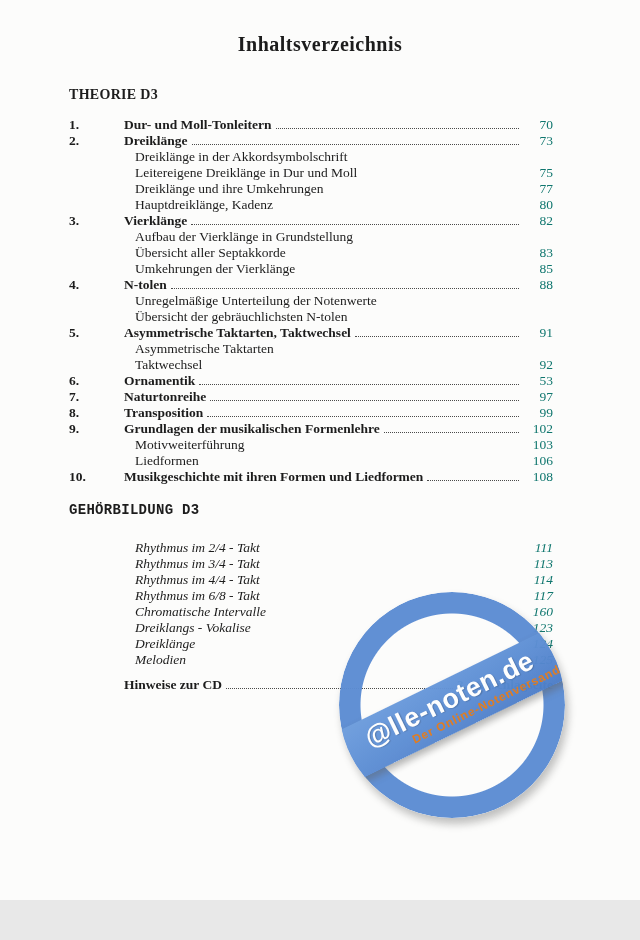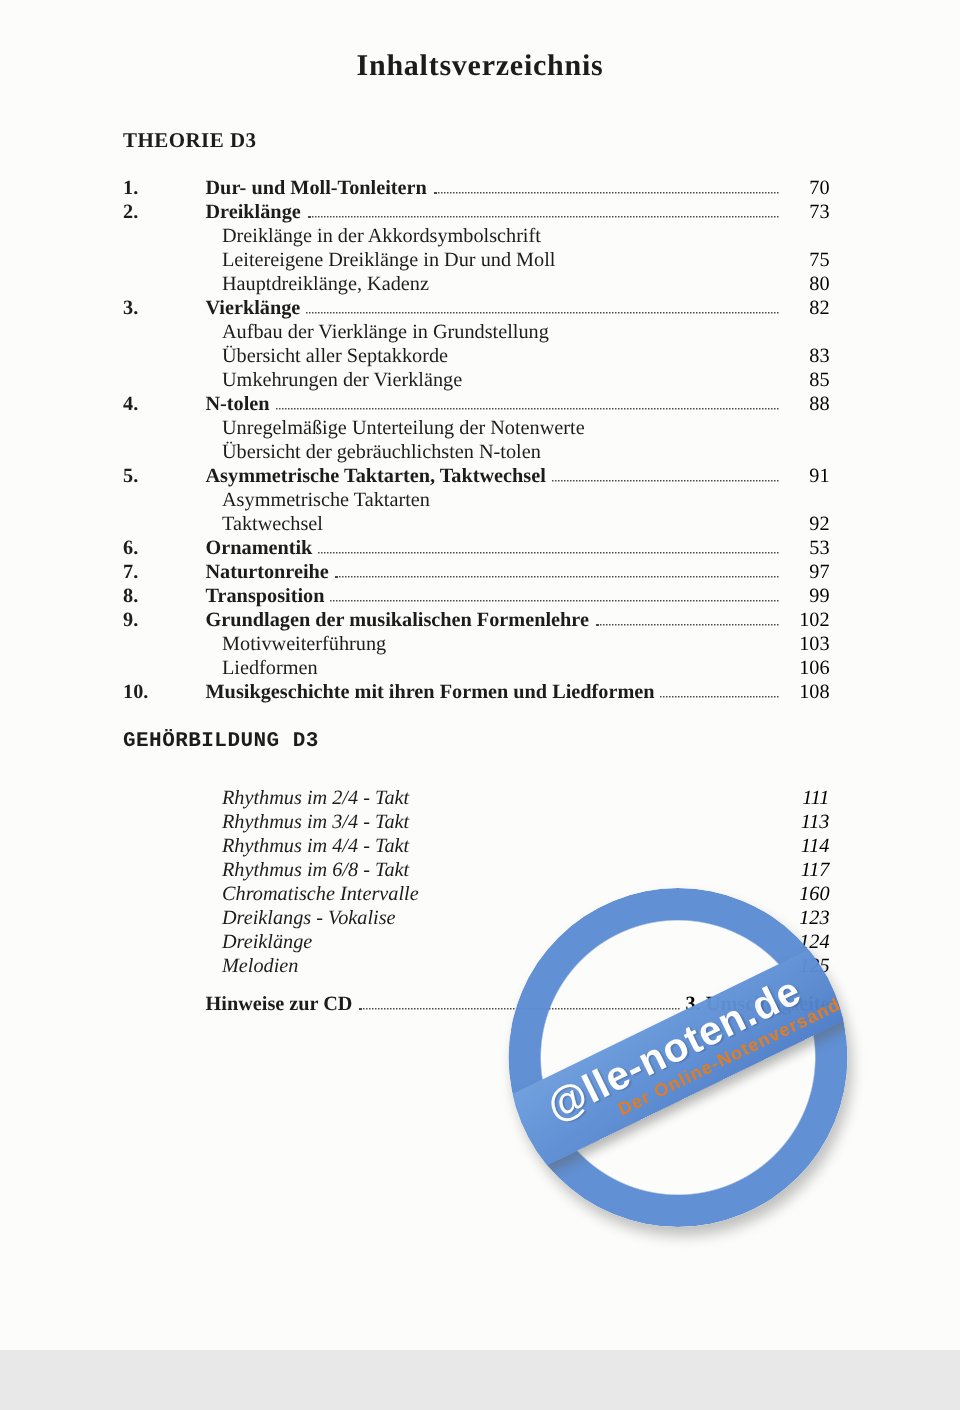--- a/index.html
+++ b/index.html
@@ -13,21 +13,21 @@
     margin:0 auto;
   }
   .title{
     margin:0;padding-top:33px;
     text-align:center;
     font-size:20px;font-weight:bold;
     letter-spacing:0.5px;
   }
   .content{
     position:absolute;
-    left:82px;right:87px;top:87px;
+    left:69px;right:87px;top:87px;
   }
   .section-heading{
     font-size:14px;font-weight:bold;
     line-height:15px;
     letter-spacing:0.3px;
   }
   .section-heading.second{margin-top:18px;font-family:Liberation Mono, monospace;}
   .toc{margin-top:15px;}
   .toc.gb{margin-top:22px;font-style:italic;}
   .toc.extra{margin-top:9px;}
@@ -42,21 +42,21 @@
   .lvl1 .num,.lvl1 .label{font-weight:bold;}
   .lvl2{padding-left:11px;}
   .label{flex:none;margin-left:34px;}
   .dots{
     flex:1;
     min-width:8px;
     margin:0 4px 0 4px;
     border-bottom:1.7px dotted #4a4a4a;
   }
   .spacer{flex:1;}
-  .page{flex:none;min-width:30px;text-align:right;color:#000000;}
+  .page{flex:none;min-width:30px;text-align:right;color:#0f766e;}
   .extra .row .label,.extra .row .page{font-weight:bold;}
   .footer{
     position:absolute;
     left:0;top:897px;width:622px;
     text-align:center;
     font-size:13.5px;
   }
   
   .watermark{
     position:absolute;
@@ -132,20 +132,26 @@
           <span class="page"></span>
         </div>
         <div class="row lvl2">
           <span class="num"></span>
           <span class="label">Leitereigene Dreiklänge in Dur und Moll</span>
           <span class="spacer"></span>
           <span class="page">75</span>
         </div>
         <div class="row lvl2">
           <span class="num"></span>
+          <span class="label">Dreiklänge und ihre Umkehrungen</span>
+          <span class="spacer"></span>
+          <span class="page">77</span>
+        </div>
+        <div class="row lvl2">
+          <span class="num"></span>
           <span class="label">Hauptdreiklänge, Kadenz</span>
           <span class="spacer"></span>
           <span class="page">80</span>
         </div>
         <div class="row lvl1">
           <span class="num">3.</span>
           <span class="label">Vierklänge</span>
           <span class="dots"></span>
           <span class="page">82</span>
         </div>

